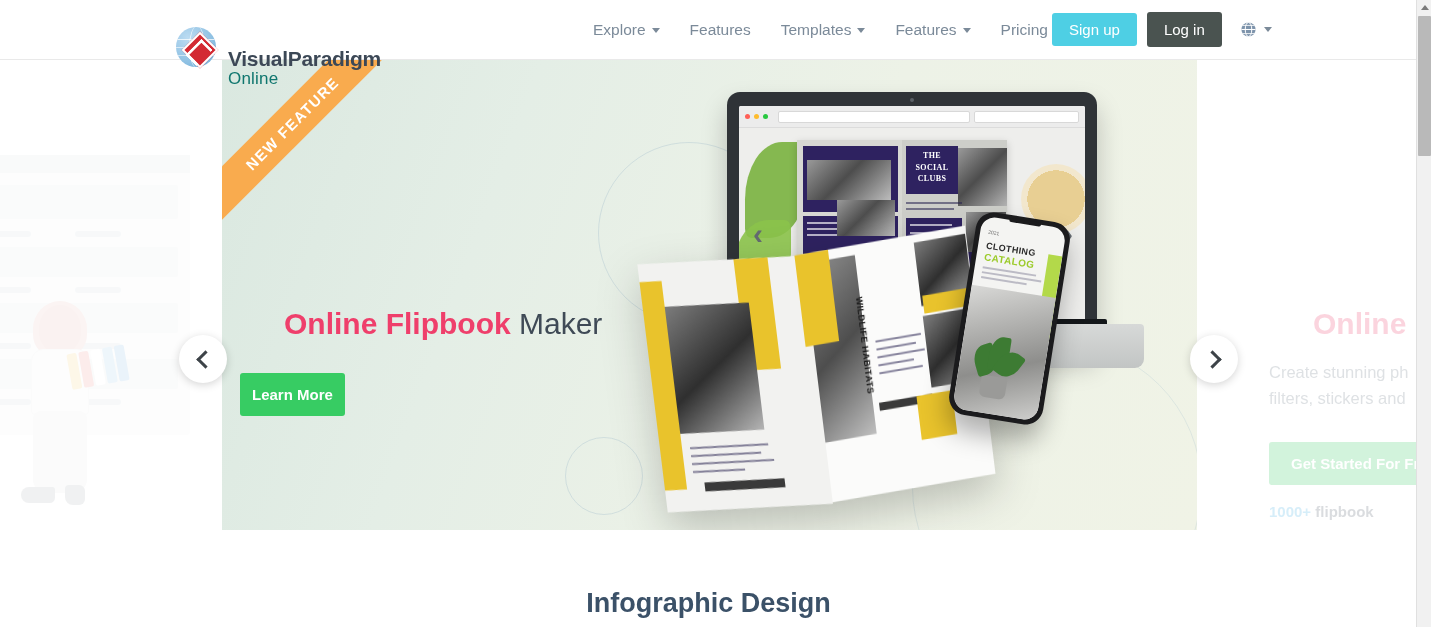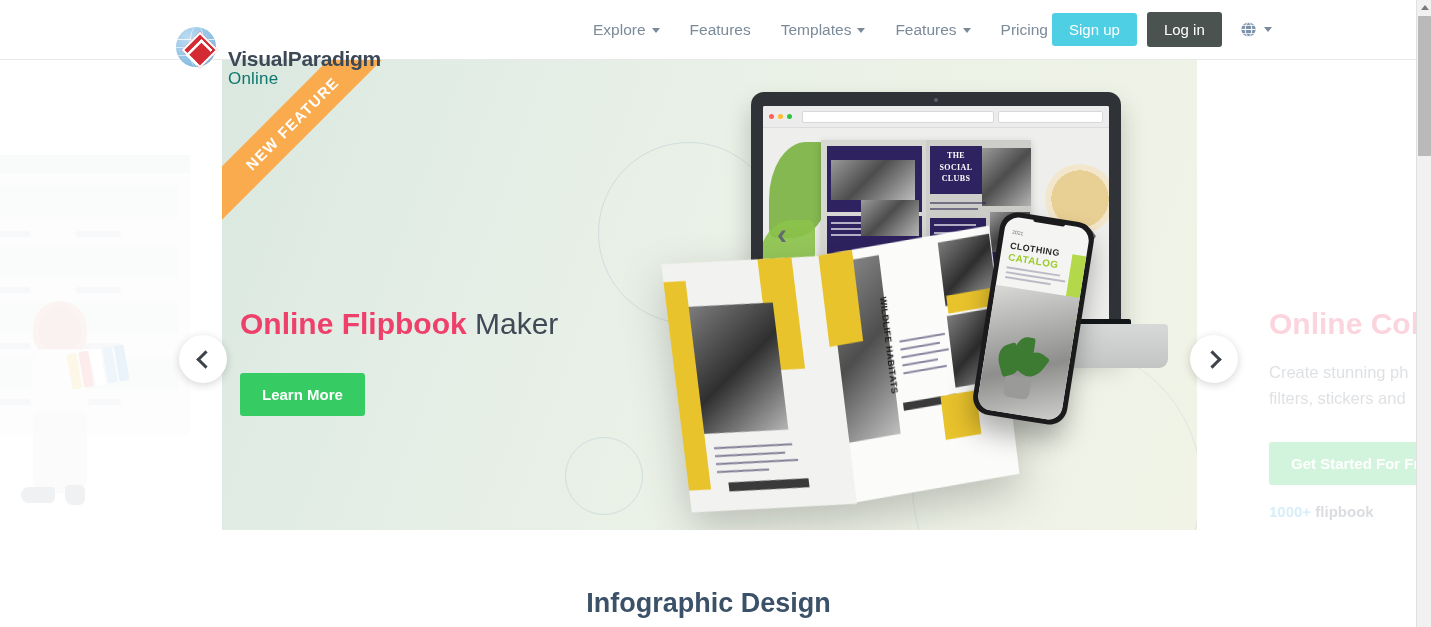--- a/index.html
+++ b/index.html
@@ -76,27 +76,27 @@
     display:flex; align-items:center; justify-content:center;
     color:#fff; font-size:15px; font-weight:bold; letter-spacing:1.4px;
   }
 
   .deco-circle { position:absolute; border:1px solid rgba(150,180,200,.30); border-radius:50%; }
   .c1 { left:376px; top:82px; width:182px; height:182px; }
   .c2 { left:343px; top:377px; width:78px; height:78px; }
   .c3 { left:690px; top:282px; width:290px; height:290px; border-color:rgba(150,180,200,.22); }
 
   .copy { position:absolute; left:18px; top:245px; width:370px; z-index:6; }
-  .headline { font-size:30px; line-height:1.25; color:#3f4a56; font-weight:normal; }
+  .headline { font-size:30px; line-height:1.25; color:#3f4a56; font-weight:normal;margin-left:44px; }
   .headline .hl { color:#ef3f6b; font-weight:bold; }
   .sub { margin-top:16px; font-size:16.5px; line-height:1.63; color:#6d7b87; }
   .cta {
     margin-top:30px; display:inline-block; background:#37cc63; color:#fff;
     font-size:15px; font-weight:bold; border:none; border-radius:3px;
-    padding:13px 22px; cursor:pointer;
+    padding:13px 12px; cursor:pointer;
   }
 
   
   .copy-next { position:absolute; left:14px; top:245px; width:430px; }
   .copy-next .headline { font-size:30px; color:#505a66; }
   .copy-next .hl { color:#ef3f6b; }
   .cta-next { margin-top:30px; display:inline-block; background:#37cc63; color:#fff;
     font-size:15px; font-weight:bold; border-radius:3px; padding:13px 22px; white-space:nowrap; }
   .layouts-next { margin-top:18px; font-size:15px; font-weight:bold; color:#5a6572; white-space:nowrap; }
   .layouts-next b { color:#4ab3e8; }
@@ -110,21 +110,21 @@
   .pp-head { position:absolute; left:26px; top:0; width:42px; height:48px; background:#f0d5d2; border-radius:50% 50% 45% 45%; }
   .pp-hair { position:absolute; left:20px; top:-4px; width:54px; height:56px; background:#f3dcd8; border-radius:50% 50% 40% 40%; }
   .pp-body { position:absolute; left:18px; top:44px; width:58px; height:66px; background:#fbfbfb; border-radius:12px 12px 4px 4px; border:1px solid #f2f2f2;}
   .pp-legs { position:absolute; left:20px; top:106px; width:54px; height:82px; background:#f2f3f3; border-radius:8px 8px 14px 14px; }
   .pp-shoe1{ position:absolute; left:8px; top:182px; width:34px; height:16px; background:#cfd3d5; border-radius:9px 3px 6px 9px; }
   .pp-shoe2{ position:absolute; left:52px; top:180px; width:20px; height:20px; background:#cfd3d5; border-radius:4px 6px 6px 8px; }
   .pp-fan { position:absolute; left:56px; top:44px; width:60px; height:36px; display:flex; gap:2px; transform:rotate(-10deg); }
   .pp-fan i { display:block; width:10px; height:36px; border-radius:2px; }
 
   
-  .art { position:absolute; left:464px; top:14px; width:530px; height:440px; }
+  .art { position:absolute; left:440px; top:14px; width:530px; height:440px; }
 
   .laptop { position:absolute; left:65px; top:18px; width:370px; height:260px; }
   .laptop-lid {
     position:absolute; inset:0; background:#2f3337; border-radius:13px; padding:14px 12px 18px 12px;
     box-shadow:0 14px 26px rgba(0,0,0,.22);
   }
   .laptop-cam { position:absolute; left:50%; top:6px; width:4px; height:4px; margin-left:-2px; background:#5a6066; border-radius:50%; }
   .laptop-screen { position:absolute; left:12px; top:14px; right:12px; bottom:18px; background:#f3f3f1; border-radius:2px; overflow:hidden; }
   .browser-bar { height:22px; background:#ececec; border-bottom:1px solid #dcdcdc; display:flex; align-items:center; padding:0 6px; gap:4px; }
   .dot { width:5px; height:5px; border-radius:50%; }

